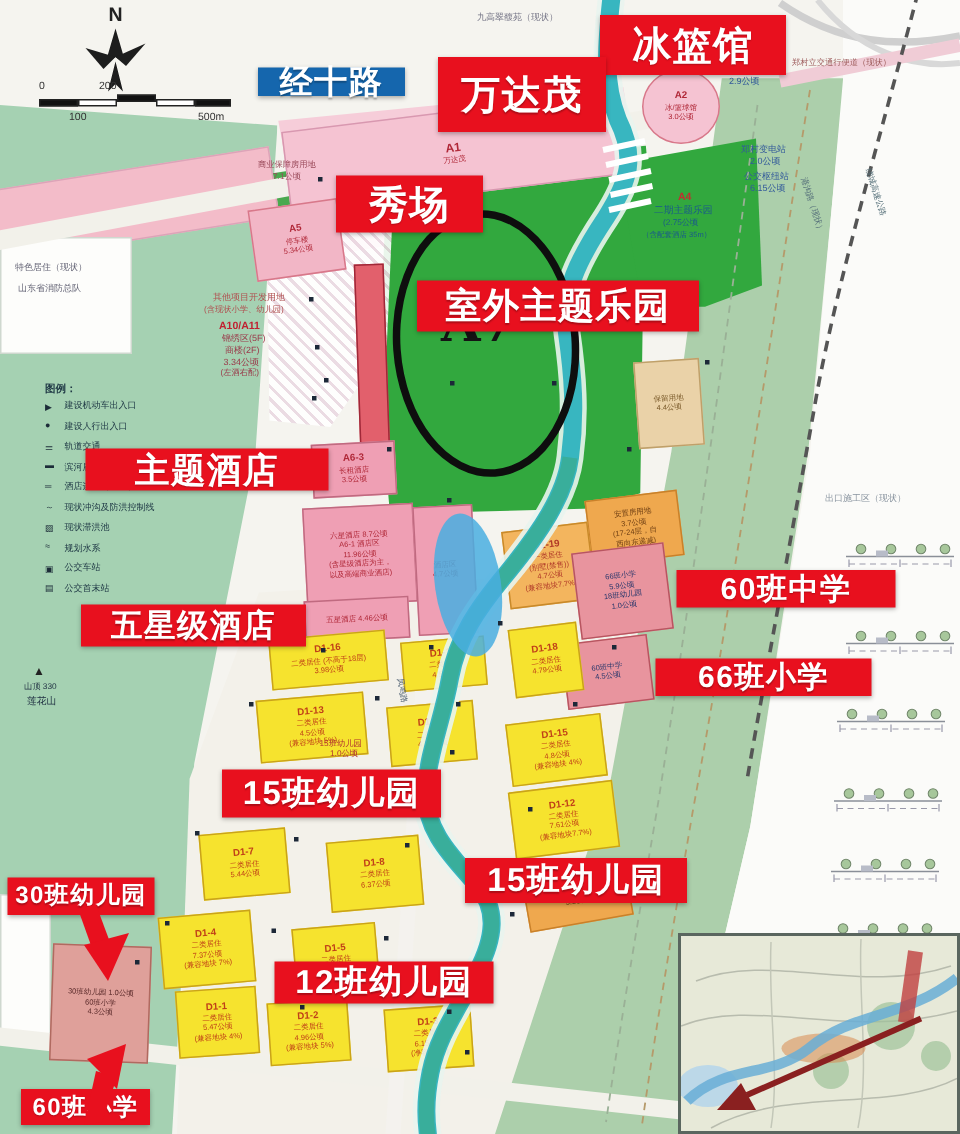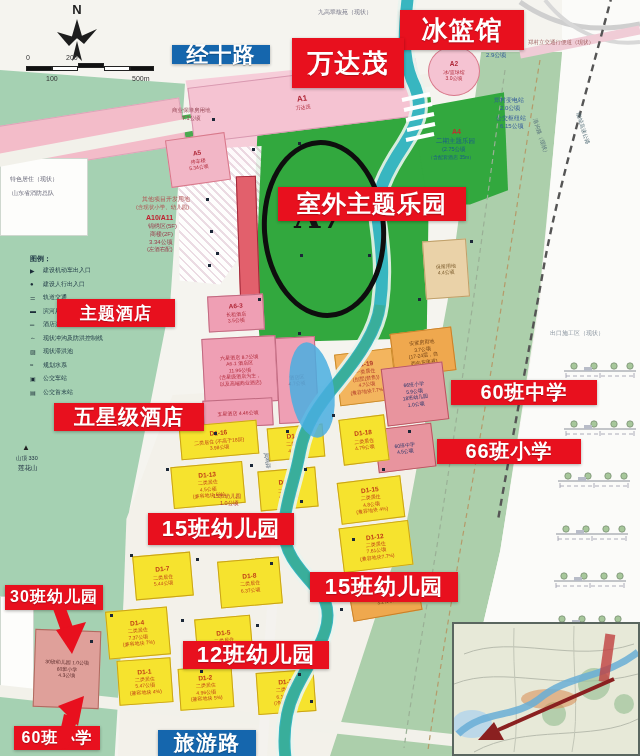--- a/index.html
+++ b/index.html
@@ -514,31 +514,31 @@
     </svg>
   </div>
 
   <div id="theme-ellipse"></div>
   <div id="a7-label">A7</div>
 
   <div class="layer" id="callouts">
       <div class="callout red" style="left: 400px; top: 10px; width: 124px; height: 40px; font-size: 26px;">冰篮馆</div>
       <div class="callout red" style="left: 292px; top: 38px; width: 112px; height: 50px; font-size: 26px;">万达茂</div>
       <div class="callout blue" style="left: 172px; top: 45px; width: 98px; height: 19px; font-size: 22px;">经十路</div>
+      <div class="callout red" style="left: 224px; top: 117px; width: 98px; height: 38px; font-size: 26px;">秀场</div>
       <div class="callout red" style="left: 278px; top: 187px; width: 188px; height: 34px; font-size: 24px;">室外主题乐园</div>
-      <div class="callout red" style="left: 57px; top: 299px; width: 118px; height: 28px; font-size: 17px;">主题酒店</div>
+      <div class="callout red" style="left: 57px; top: 299px; width: 162px; height: 28px; font-size: 23px;">主题酒店</div>
       <div class="callout red" style="left: 54px; top: 403px; width: 150px; height: 28px; font-size: 21px;">五星级酒店</div>
       <div class="callout red" style="left: 451px; top: 380px; width: 146px; height: 25px; font-size: 20px;">60班中学</div>
       <div class="callout red" style="left: 437px; top: 439px; width: 144px; height: 25px; font-size: 20px;">66班小学</div>
       <div class="callout red" style="left: 148px; top: 513px; width: 146px; height: 32px; font-size: 22px;">15班幼儿园</div>
       <div class="callout red" style="left: 310px; top: 572px; width: 148px; height: 30px; font-size: 22px;">15班幼儿园</div>
       <div class="callout red" style="left: 183px; top: 641px; width: 146px; height: 28px; font-size: 22px;">12班幼儿园</div>
       <div class="callout red" style="left: 5px; top: 585px; width: 98px; height: 25px; font-size: 16px;">30班幼儿园</div>
       <div class="callout red" style="left: 14px; top: 726px; width: 86px; height: 24px; font-size: 16px;">60班小学</div>
-      <div class="callout blue" style="left: 158px; top: 730px; width: 98px; height: 26px; font-size: 21px;">旅游路</div>
     </div>
 
   <svg class="layer" style="z-index:55" viewBox="0 0 640 756">
     <g fill="#e8101e">
       <polygon points="52,606 64,603 74,630 62,634"></polygon>
       <polygon points="56,630 86,622 72,654"></polygon>
     </g>
     <g fill="#e8101e">
       <polygon points="56,750 68,748 78,718 64,714"></polygon>
       <polygon points="84,696 58,706 78,726"></polygon>

